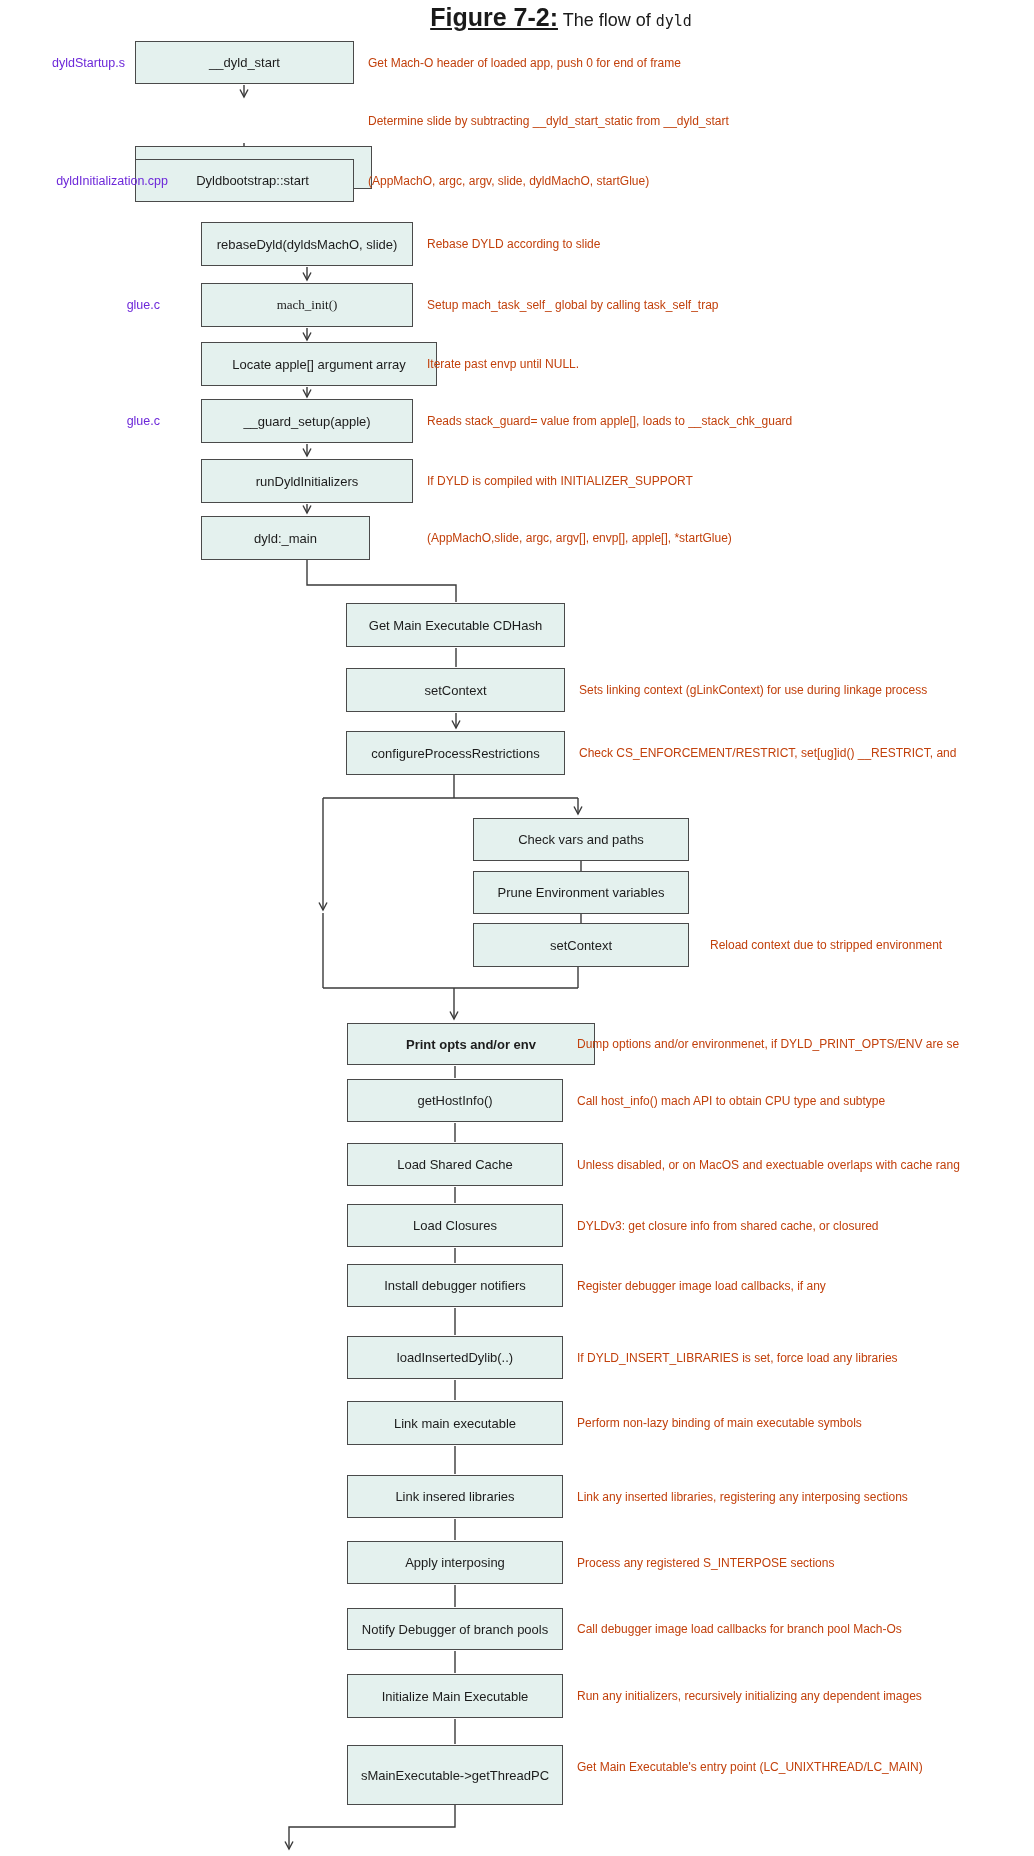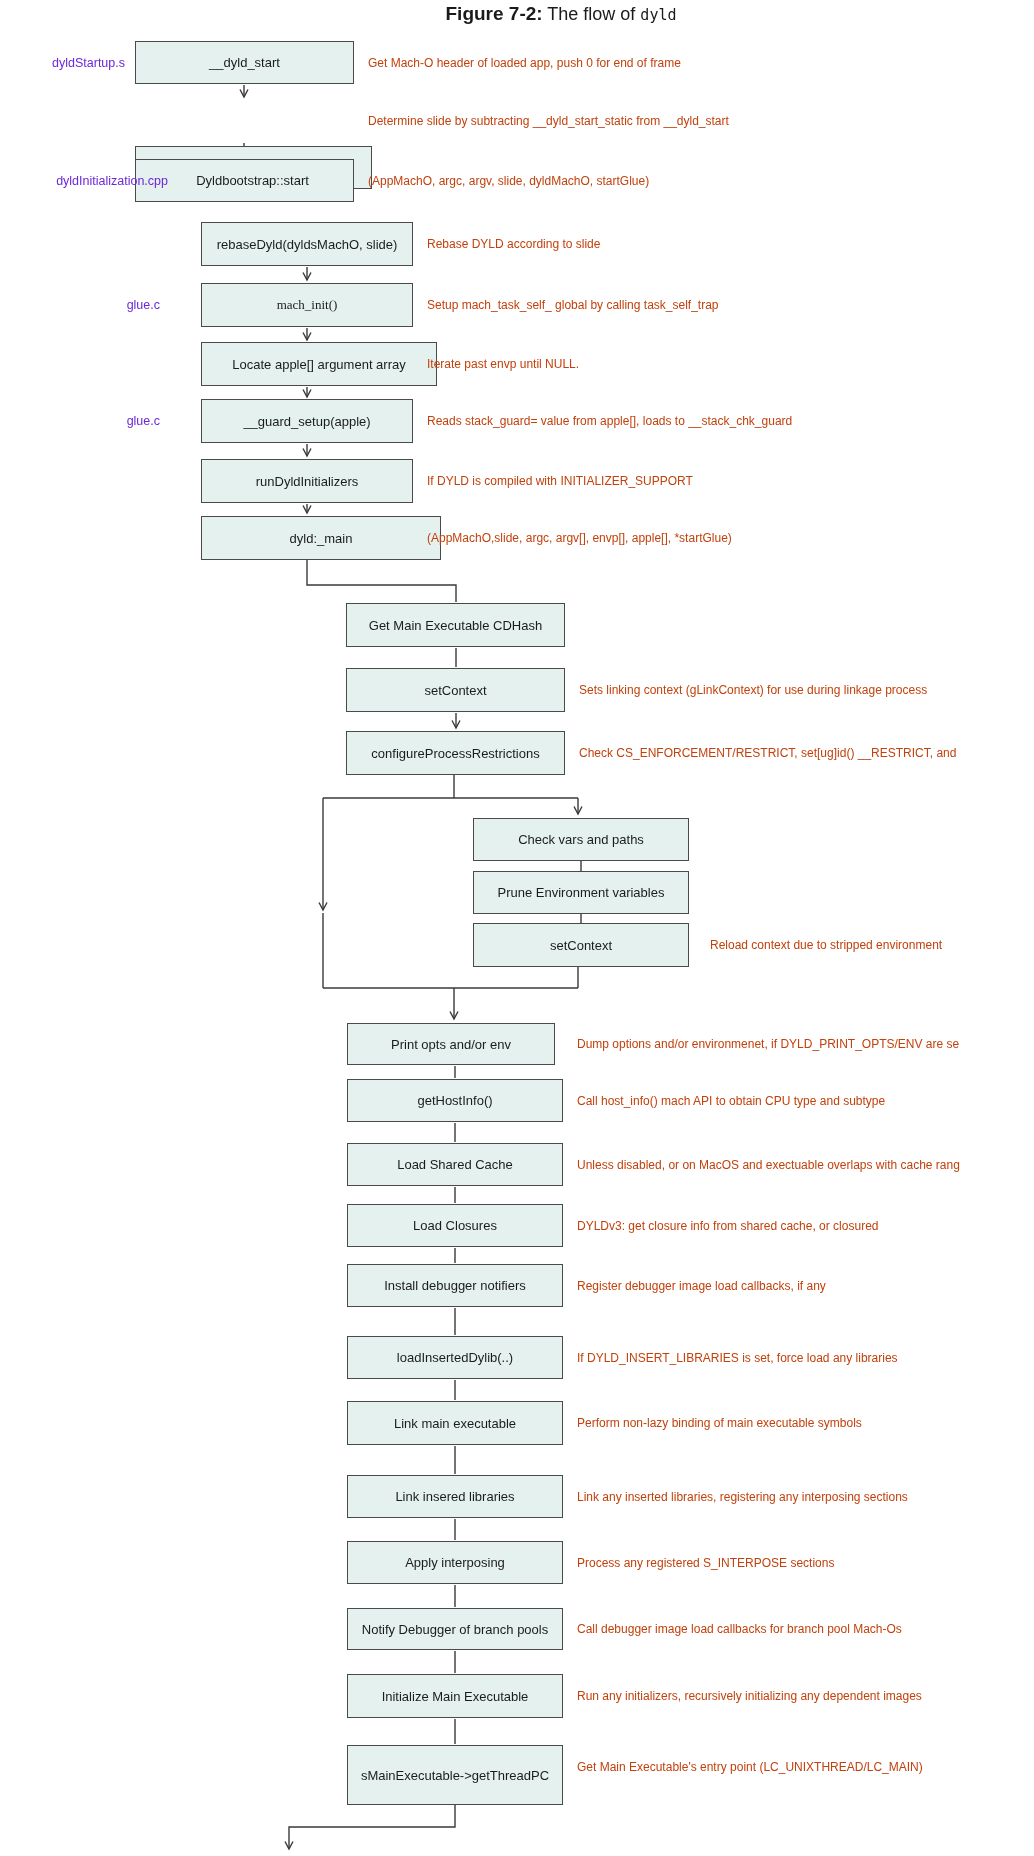--- a/index.html
+++ b/index.html
@@ -11,21 +11,21 @@
     font-family:"Liberation Sans", sans-serif;
     color:#1a1a1a;
   }
   #diagram-title{
     position:absolute;left:0;top:3px;width:1034px;
     text-align:center;
     transform:translateX(44px);
     font-size:18px;
     white-space:nowrap;
   }
-  #diagram-title .fig{font-weight:bold;font-size:19px;}
+  #diagram-title .fig{font-weight:bold;text-decoration:underline;font-size:25px;}
   #diagram-title .code{font-family:"DejaVu Sans Mono", monospace;font-size:15px;}
   .flow-box{
     position:absolute;
     box-sizing:border-box;
     background:#e4f1ee;
     border:1.5px solid #4a4a4a;
     text-align:center;
     font-size:13px;
     color:#1c1c1c;
     white-space:nowrap;
@@ -134,21 +134,21 @@
       <div class="side-note" style="left: 427px; top: 356px;">Iterate past envp until NULL.</div>
       <div class="flow-box" style="left: 201px; top: 399px; width: 212px; height: 44px;">
         <span>__guard_setup(apple)</span>
       </div>
       <div class="side-note" style="left: 427px; top: 413px;">Reads stack_guard= value from apple[], loads to __stack_chk_guard</div>
       <div class="left-label" style="left: 0px; width: 160px; top: 413px;">glue.c</div>
       <div class="flow-box" style="left: 201px; top: 459px; width: 212px; height: 44px;">
         <span>runDyldInitializers</span>
       </div>
       <div class="side-note" style="left: 427px; top: 473px;">If DYLD is compiled with INITIALIZER_SUPPORT</div>
-      <div class="flow-box" style="left: 201px; top: 516px; width: 240px; height: 44px;">
+      <div class="flow-box" style="left: 201px; top: 516px; width: 169px; height: 44px;">
         <span>dyld:_main</span>
       </div>
       <div class="side-note" style="left: 427px; top: 530px;">(AppMachO,slide, argc, argv[], envp[], apple[], *startGlue)</div>
       <div class="flow-box" style="left: 346px; top: 603px; width: 219px; height: 44px;">
         <span>Get Main Executable CDHash</span>
       </div>
       <div class="flow-box" style="left: 346px; top: 668px; width: 219px; height: 44px;">
         <span>setContext</span>
       </div>
       <div class="side-note" style="left: 579px; top: 682px;">Sets linking context (gLinkContext) for use during linkage process</div>
@@ -159,21 +159,21 @@
       <div class="flow-box" style="left: 473px; top: 818px; width: 216px; height: 43px;">
         <span>Check vars and paths</span>
       </div>
       <div class="flow-box" style="left: 473px; top: 871px; width: 216px; height: 43px;">
         <span>Prune Environment variables</span>
       </div>
       <div class="flow-box" style="left: 473px; top: 923px; width: 216px; height: 44px;">
         <span>setContext</span>
       </div>
       <div class="side-note" style="left: 710px; top: 937px;">Reload context due to stripped environment</div>
-      <div class="flow-box" style="left: 347px; top: 1023px; width: 208px; height: 42px;">
+      <div class="flow-box" style="left: 347px; top: 1023px; width: 248px; height: 42px; font-weight: bold;">
         <span>Print opts and/or env</span>
       </div>
       <div class="side-note" style="left: 577px; top: 1036px;">Dump options and/or environmenet, if DYLD_PRINT_OPTS/ENV are se</div>
       <div class="flow-box" style="left: 347px; top: 1079px; width: 216px; height: 43px;">
         <span>getHostInfo()</span>
       </div>
       <div class="side-note" style="left: 577px; top: 1092.5px;">Call host_info() mach API to obtain CPU type and subtype</div>
       <div class="flow-box" style="left: 347px; top: 1143px; width: 216px; height: 43px;">
         <span>Load Shared Cache</span>
       </div>

